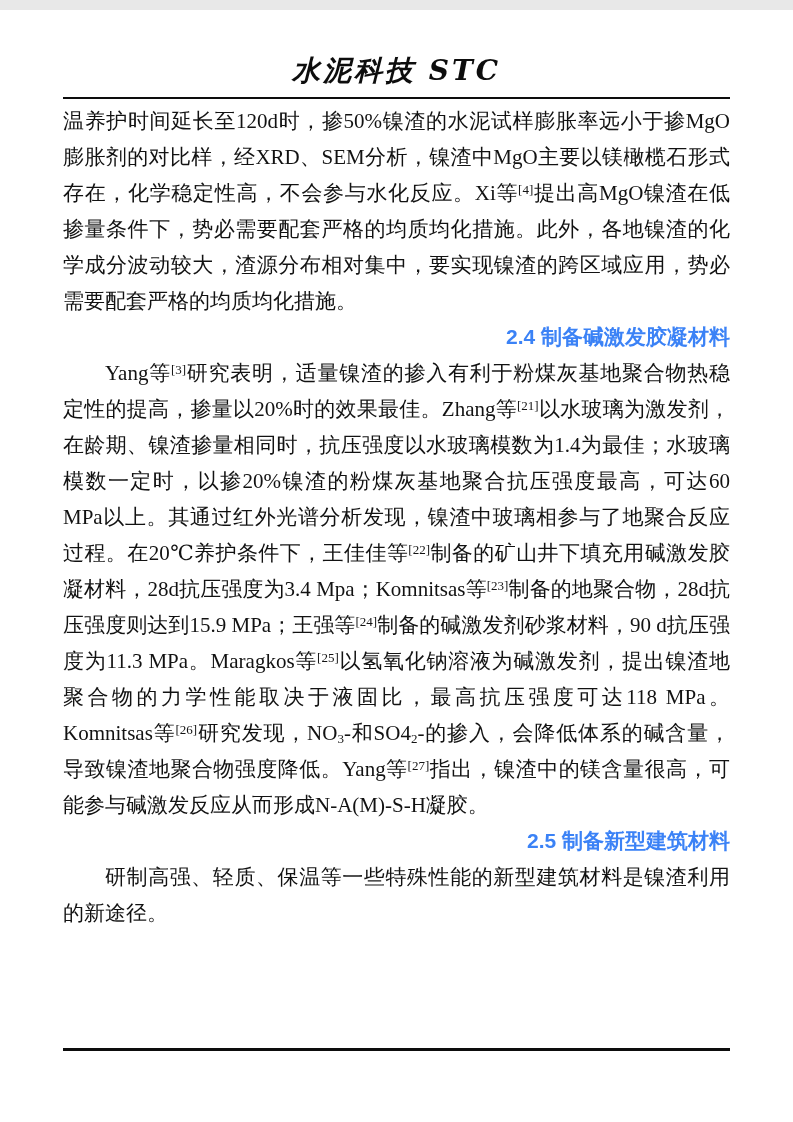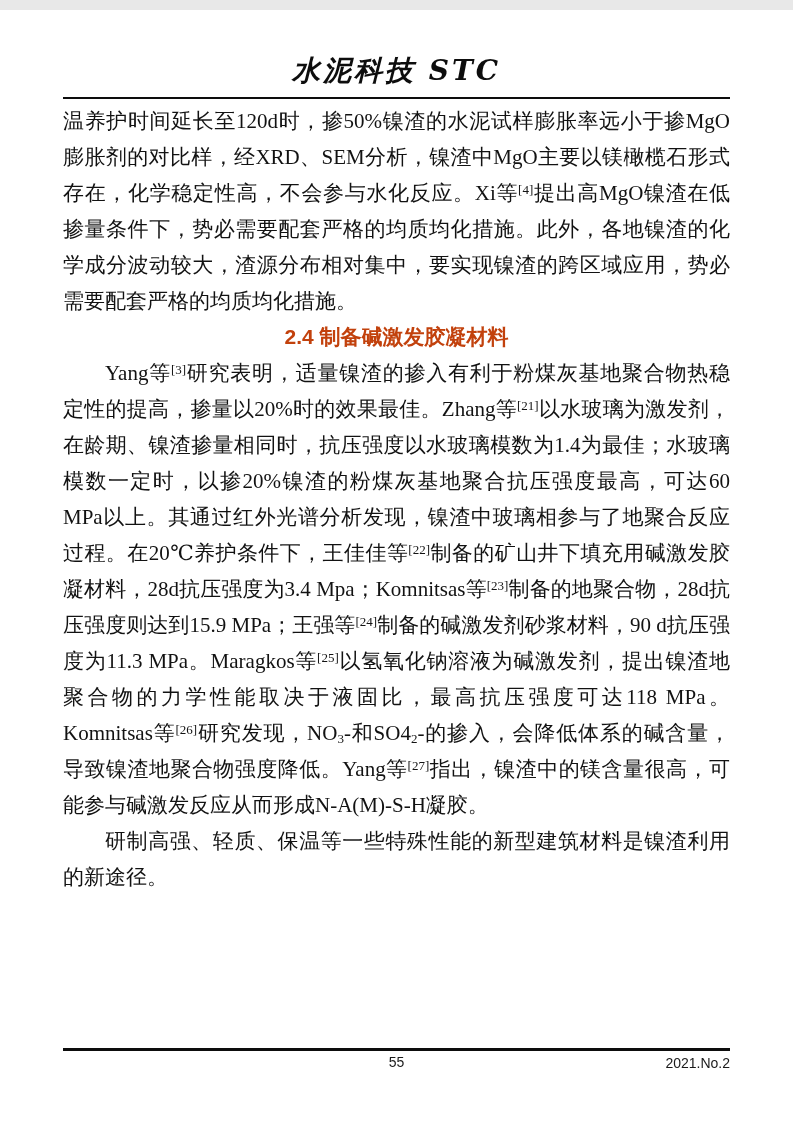--- a/index.html
+++ b/index.html
@@ -39,23 +39,23 @@
     color: #121212;
   }
   .para { margin: 0; text-indent: 2em; }
   .para.no-indent { text-indent: 0; }
   .heading {
     margin: 0;
     font-family: "Liberation Sans", "DejaVu Sans", sans-serif;
     font-weight: bold;
     font-size: 21px;
     line-height: 36px;
-    text-align: center;
+    text-align: right;
     text-indent: 0;
-    color: #c2410c;
+    color: #3b82f6;
   }
   .article sup, .article sub {
     font-size: 13px;
     line-height: 0;
   }
   .article sup { vertical-align: 6px; }
   .article sub { vertical-align: -3px; }
   .footer {
     position: absolute;
     left: 63px;
@@ -95,24 +95,21 @@
   <div class="header">
     <div class="journal-title">水泥科技 STC</div>
   </div>
 
   <div class="header-rule"></div>
 
   <div class="article">
     <p class="para no-indent"><span>温养护时间延长至120d时，掺50%镍渣的水泥试样膨胀率远小于掺MgO膨胀剂的对比样，经XRD、SEM分析，镍渣中MgO主要以镁橄榄石形式存在，化学稳定性高，不会参与水化反应。Xi等</span><sup>[4]</sup><span>提出高MgO镍渣在低掺量条件下，势必需要配套严格的均质均化措施。此外，各地镍渣的化学成分波动较大，渣源分布相对集中，要实现镍渣的跨区域应用，势必需要配套严格的均质均化措施。</span></p>
     <h3 class="heading"><span>2.4 制备碱激发胶凝材料</span></h3>
     <p class="para"><span>Yang等</span><sup>[3]</sup><span>研究表明，适量镍渣的掺入有利于粉煤灰基地聚合物热稳定性的提高，掺量以20%时的效果最佳。Zhang等</span><sup>[21]</sup><span>以水玻璃为激发剂，在龄期、镍渣掺量相同时，抗压强度以水玻璃模数为1.4为最佳；水玻璃模数一定时，以掺20%镍渣的粉煤灰基地聚合抗压强度最高，可达60 MPa以上。其通过红外光谱分析发现，镍渣中玻璃相参与了地聚合反应过程。在20℃养护条件下，王佳佳等</span><sup>[22]</sup><span>制备的矿山井下填充用碱激发胶凝材料，28d抗压强度为3.4 Mpa；Komnitsas等</span><sup>[23]</sup><span>制备的地聚合物，28d抗压强度则达到15.9 MPa；王强等</span><sup>[24]</sup><span>制备的碱激发剂砂浆材料，90 d抗压强度为11.3 MPa。Maragkos等</span><sup>[25]</sup><span>以氢氧化钠溶液为碱激发剂，提出镍渣地聚合物的力学性能取决于液固比，最高抗压强度可达118 MPa。Komnitsas等</span><sup>[26]</sup><span>研究发现，NO</span><sub>3</sub><span>-和SO4</span><sub>2</sub><span>-的掺入，会降低体系的碱含量，导致镍渣地聚合物强度降低。Yang等</span><sup>[27]</sup><span>指出，镍渣中的镁含量很高，可能参与碱激发反应从而形成N-A(M)-S-H凝胶。</span></p>
+    <h3 class="heading"><span>2.5 制备新型建筑材料</span></h3>
     <p class="para"><span>研制高强、轻质、保温等一些特殊性能的新型建筑材料是镍渣利用的新途径。</span></p>
   </div>
 
   <div class="footer">
     <div class="footer-rule"></div>
-    <div class="footer-row">
-      <span class="page-number">55</span>
-      <span class="issue">2021.No.2</span>
-    </div>
   </div>
 
 </div>
 
 </body></html>

